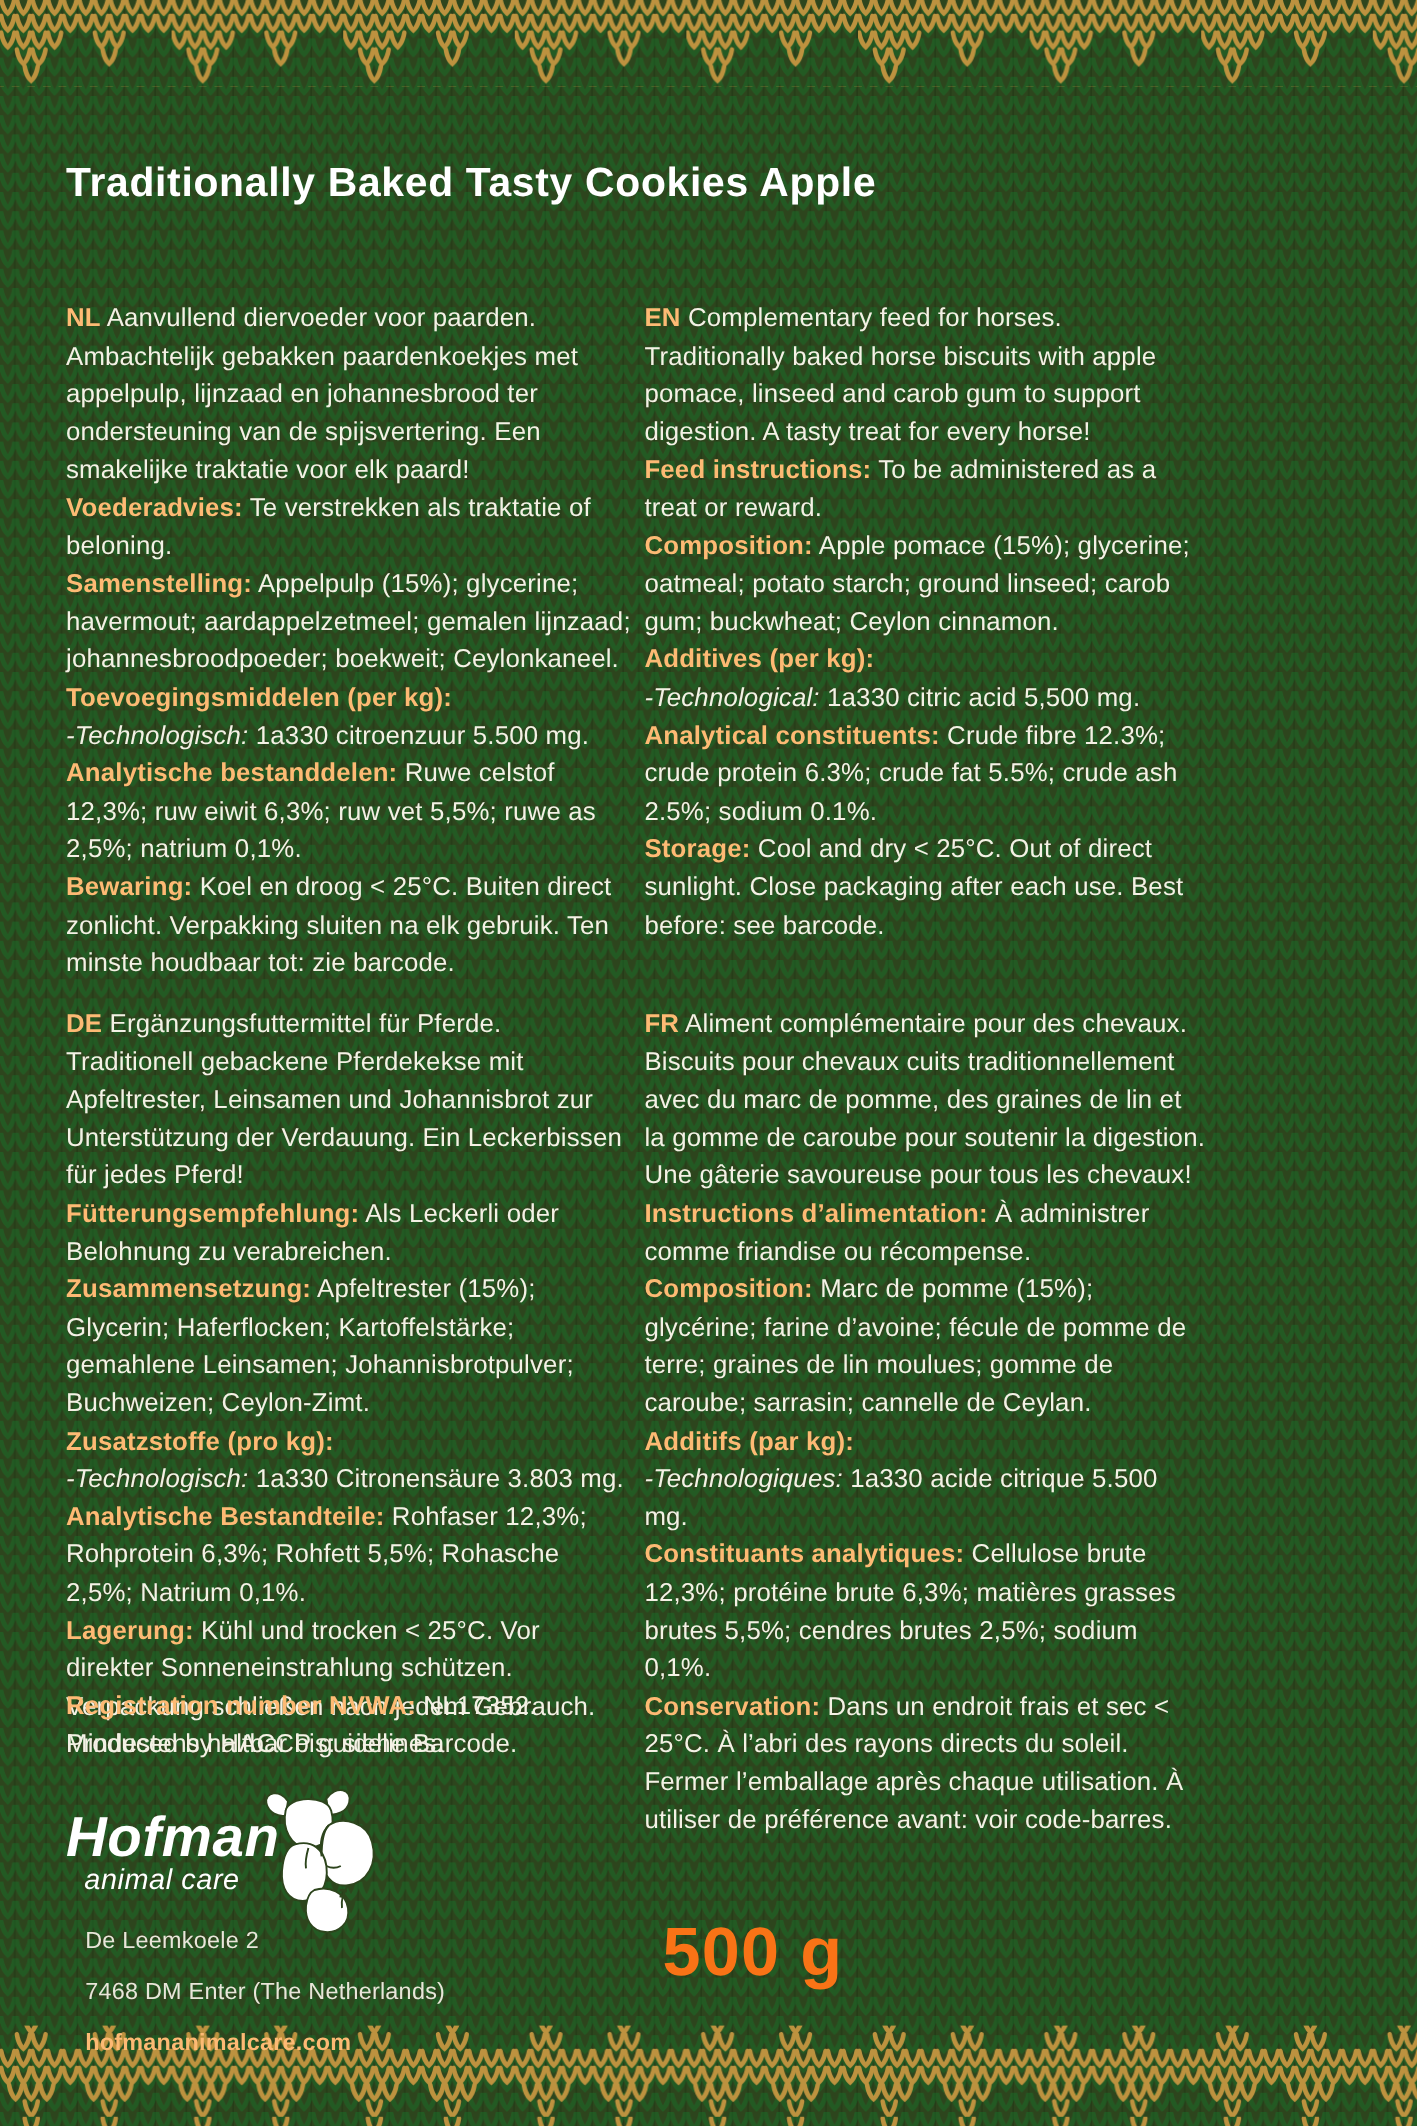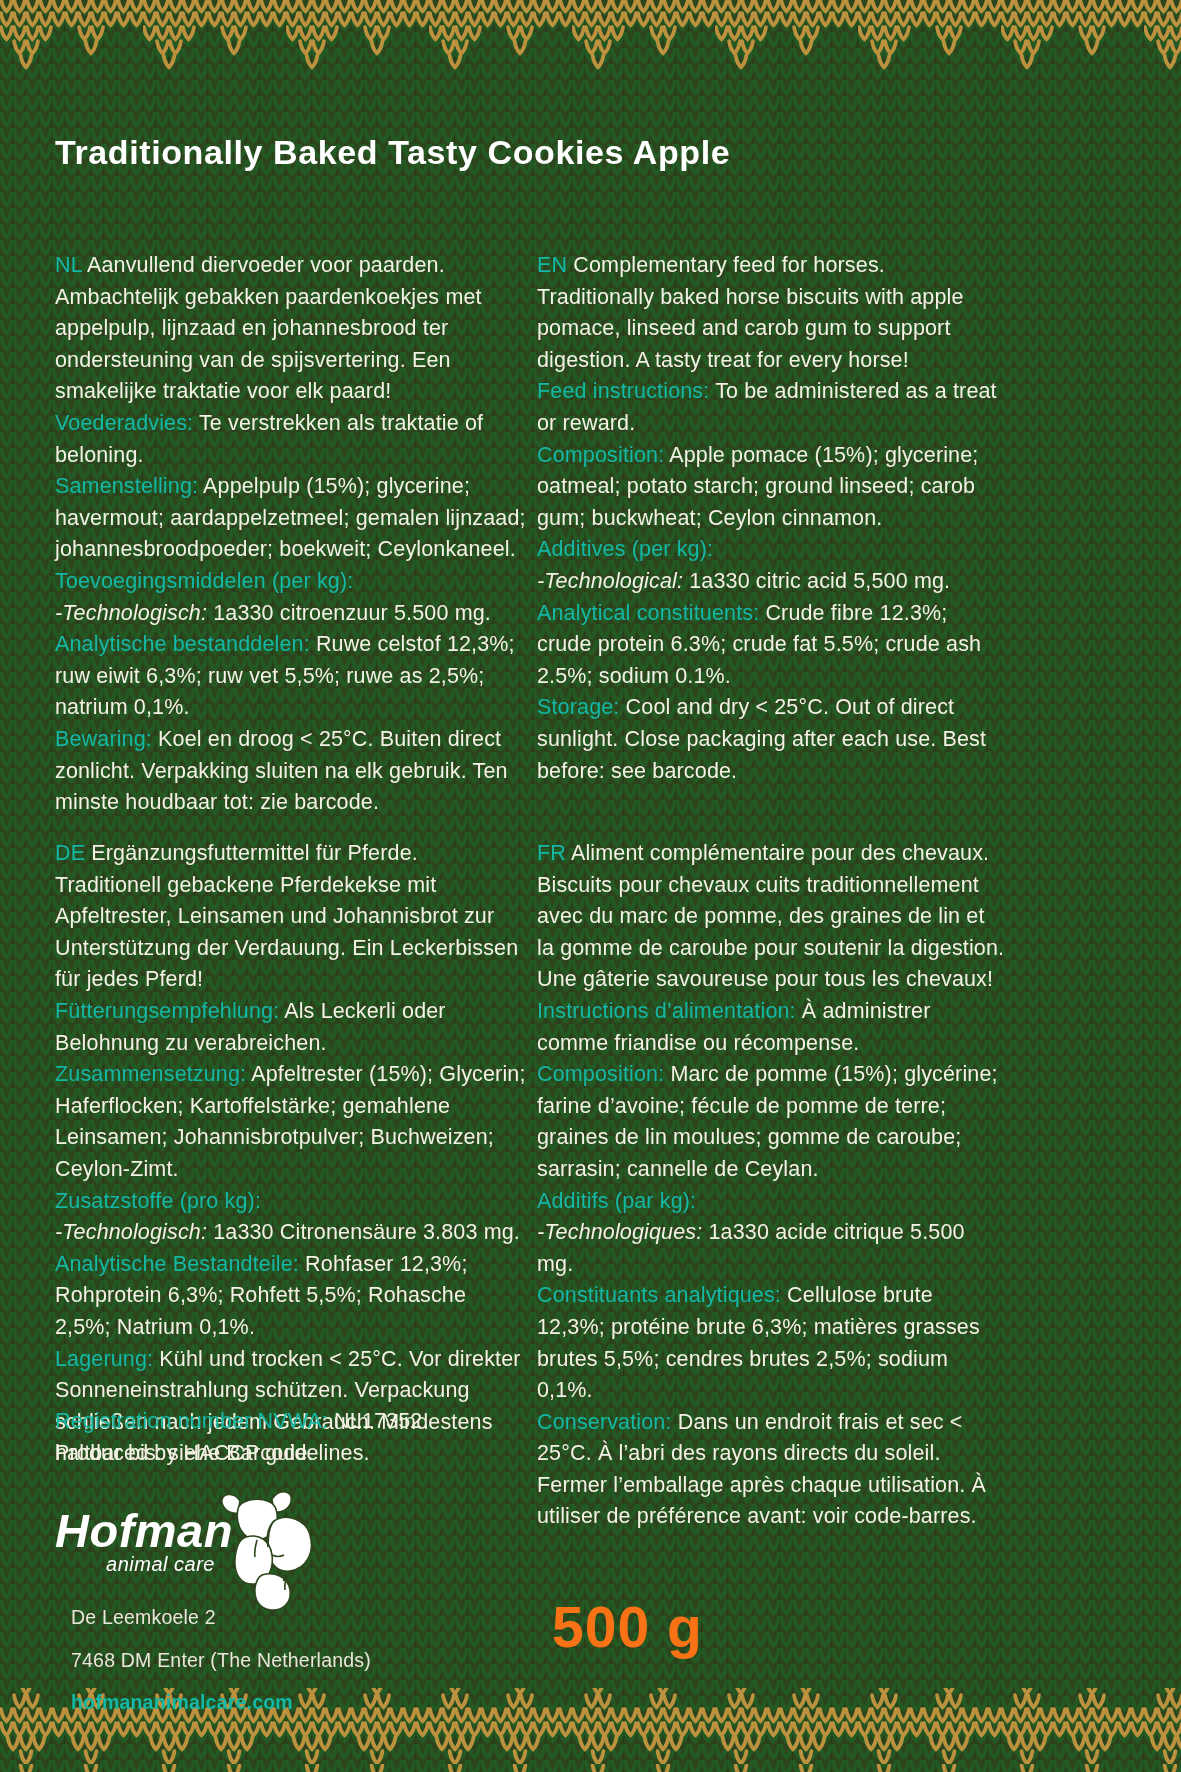--- a/index.html
+++ b/index.html
@@ -17,43 +17,43 @@
   .title{
     left:55px;top:133px;width:1000px;
     font-size:34px;font-weight:800;color:#ffffff;
     letter-spacing:.6px;
   }
   .section{
     font-size:21.5px;line-height:31.6px;letter-spacing:.15px;
     color:#f4f1e5;
   }
   .section p{margin:0;}
-  .section b{font-weight:400;color:#14b8a6;}
+  .section b{font-weight:700;color:#fdba74;}
   .section i{font-style:italic;}
   .sec-left{left:55px;width:472px;}
   .sec-right{left:537px;width:468px;}
   .row1{top:250px;}
   .row2{top:838px;}
   .registration{left:55px;top:1406px;width:480px;}
   .brand-word{
     left:55px;top:1503px;
     font-size:47px;font-weight:800;font-style:italic;
     color:#ffffff;letter-spacing:.5px;
   }
   .brand-sub{
-    left:55px;top:1553px;width:160px;text-align:right;
-    font-size:20px;font-style:italic;color:#ffffff;letter-spacing:.5px;
+    left:55px;top:1553px;width:160px;text-align:center;
+    font-size:24px;font-style:italic;color:#ffffff;letter-spacing:.5px;
   }
   .logo-mark{left:210px;top:1487px;}
   .addr{
     left:55px;top:1588px;
     font-size:19.5px;line-height:26.5px;color:#e9e6da;letter-spacing:.2px;
   }
   .addr p{margin:16px;}
-  .addr .site{font-weight:700;color:#14b8a6;}
+  .addr .site{font-weight:700;color:#fdba74;}
   .weight{
     left:552px;top:1594px;
     font-size:57px;font-weight:800;color:#f97316;letter-spacing:1px;
   }
 </style>
 </head>
 <body>
 
 <div id="label">
 

